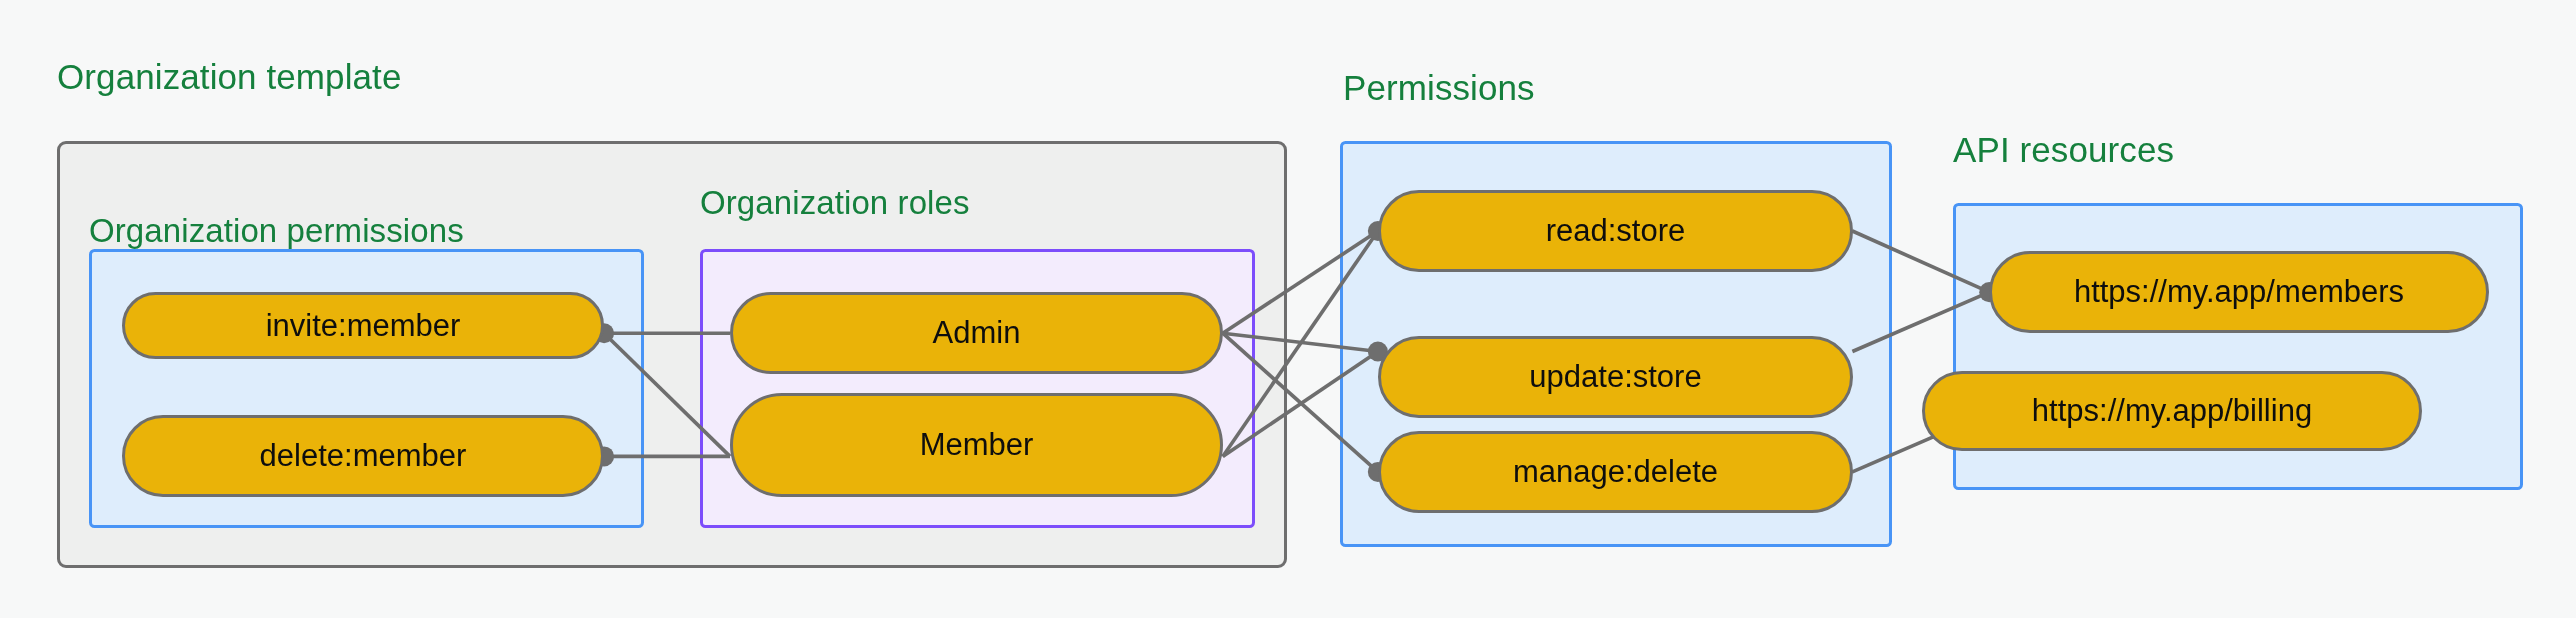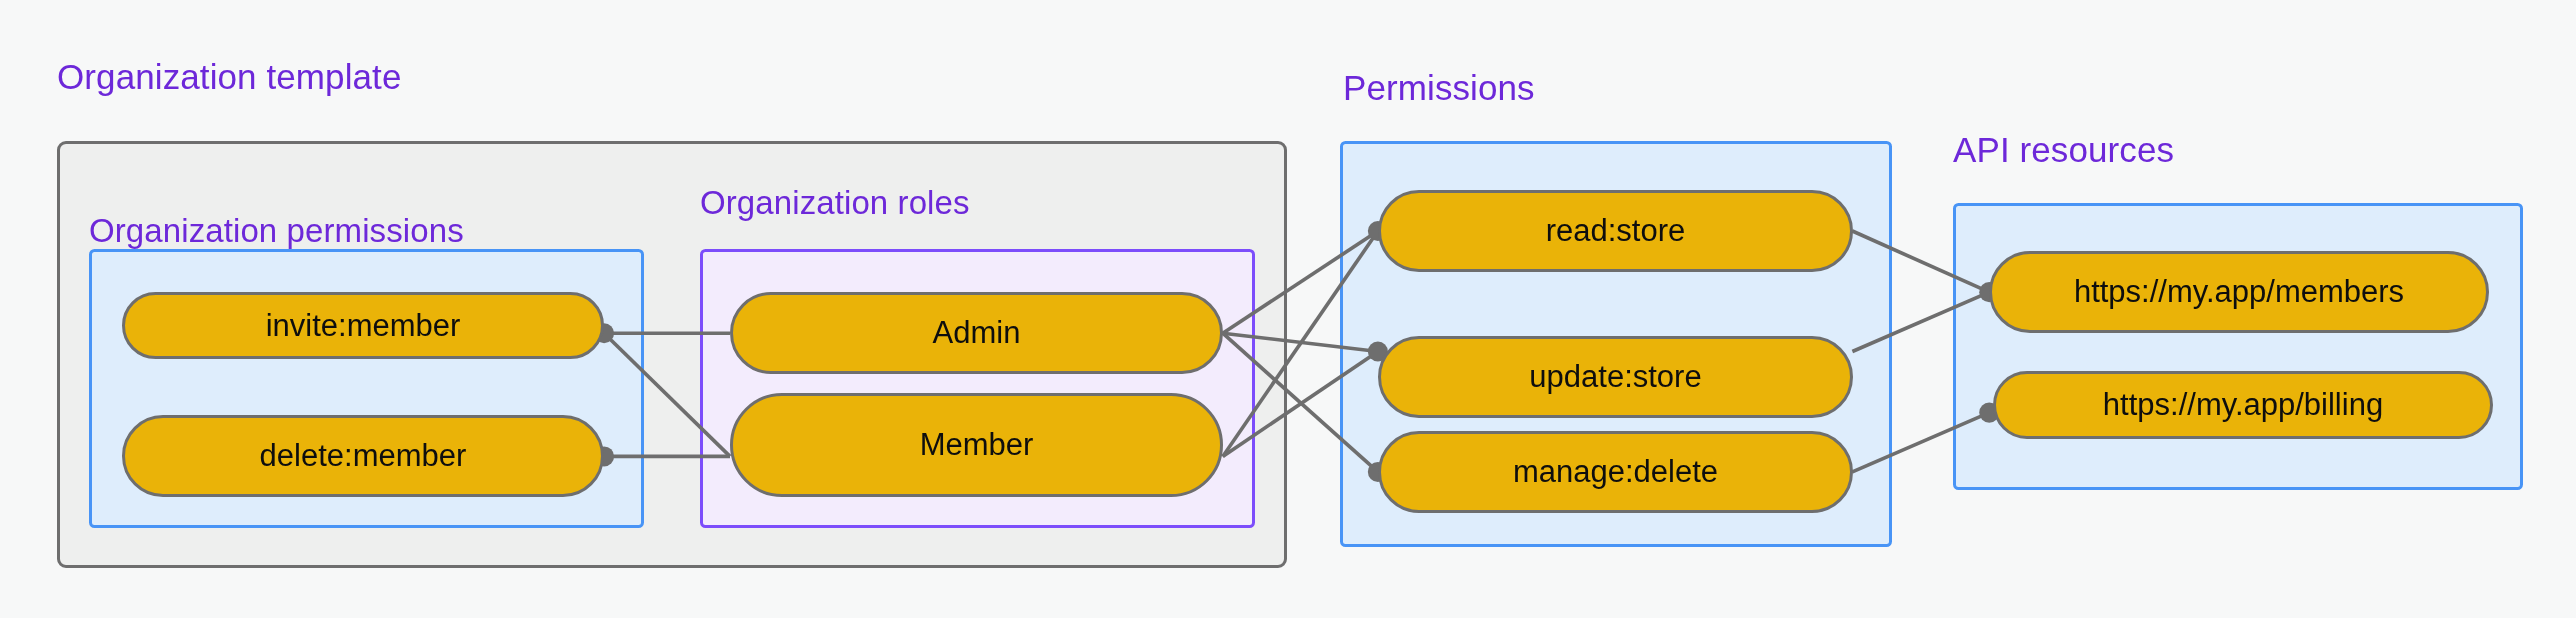--- a/index.html
+++ b/index.html
@@ -11,21 +11,21 @@
     position: relative;
     width: 2576px;
     height: 619px;
     background: #f7f8f8;
     font-family: "Liberation Sans", sans-serif;
     overflow: hidden;
   }
   .group-title {
     position: absolute;
     font-size: 35px;
-    color: #6d28d9;
+    color: #15803d;
     white-space: nowrap;
     letter-spacing: 0.1px;
   }
   .outer-box {
     position: absolute;
     background: #eeefee;
     border: 3.7px solid #6e6e6e;
     border-radius: 9px;
     box-sizing: border-box;
   }
@@ -141,18 +141,18 @@
   <div class="pill" style="left:1378px; top:310px; width:475px; height:82px;margin-top:26px;">
     <span>update:store</span>
   </div>
   <div class="pill" style="left:1378px; top:431px; width:475px; height:82px;">
     <span>manage:delete</span>
   </div>
 
   <div class="pill" style="left:1989px; top:251px; width:500px; height:82px;">
     <span>https://my.app/members</span>
   </div>
-  <div class="pill" style="left:1993px; top:371px; width:500px; height:68px;">
+  <div class="pill" style="left:1922px; top:371px; width:500px; height:80px;">
     <span>https://my.app/billing</span>
   </div>
 
 </div>
 
 
 </body></html>

